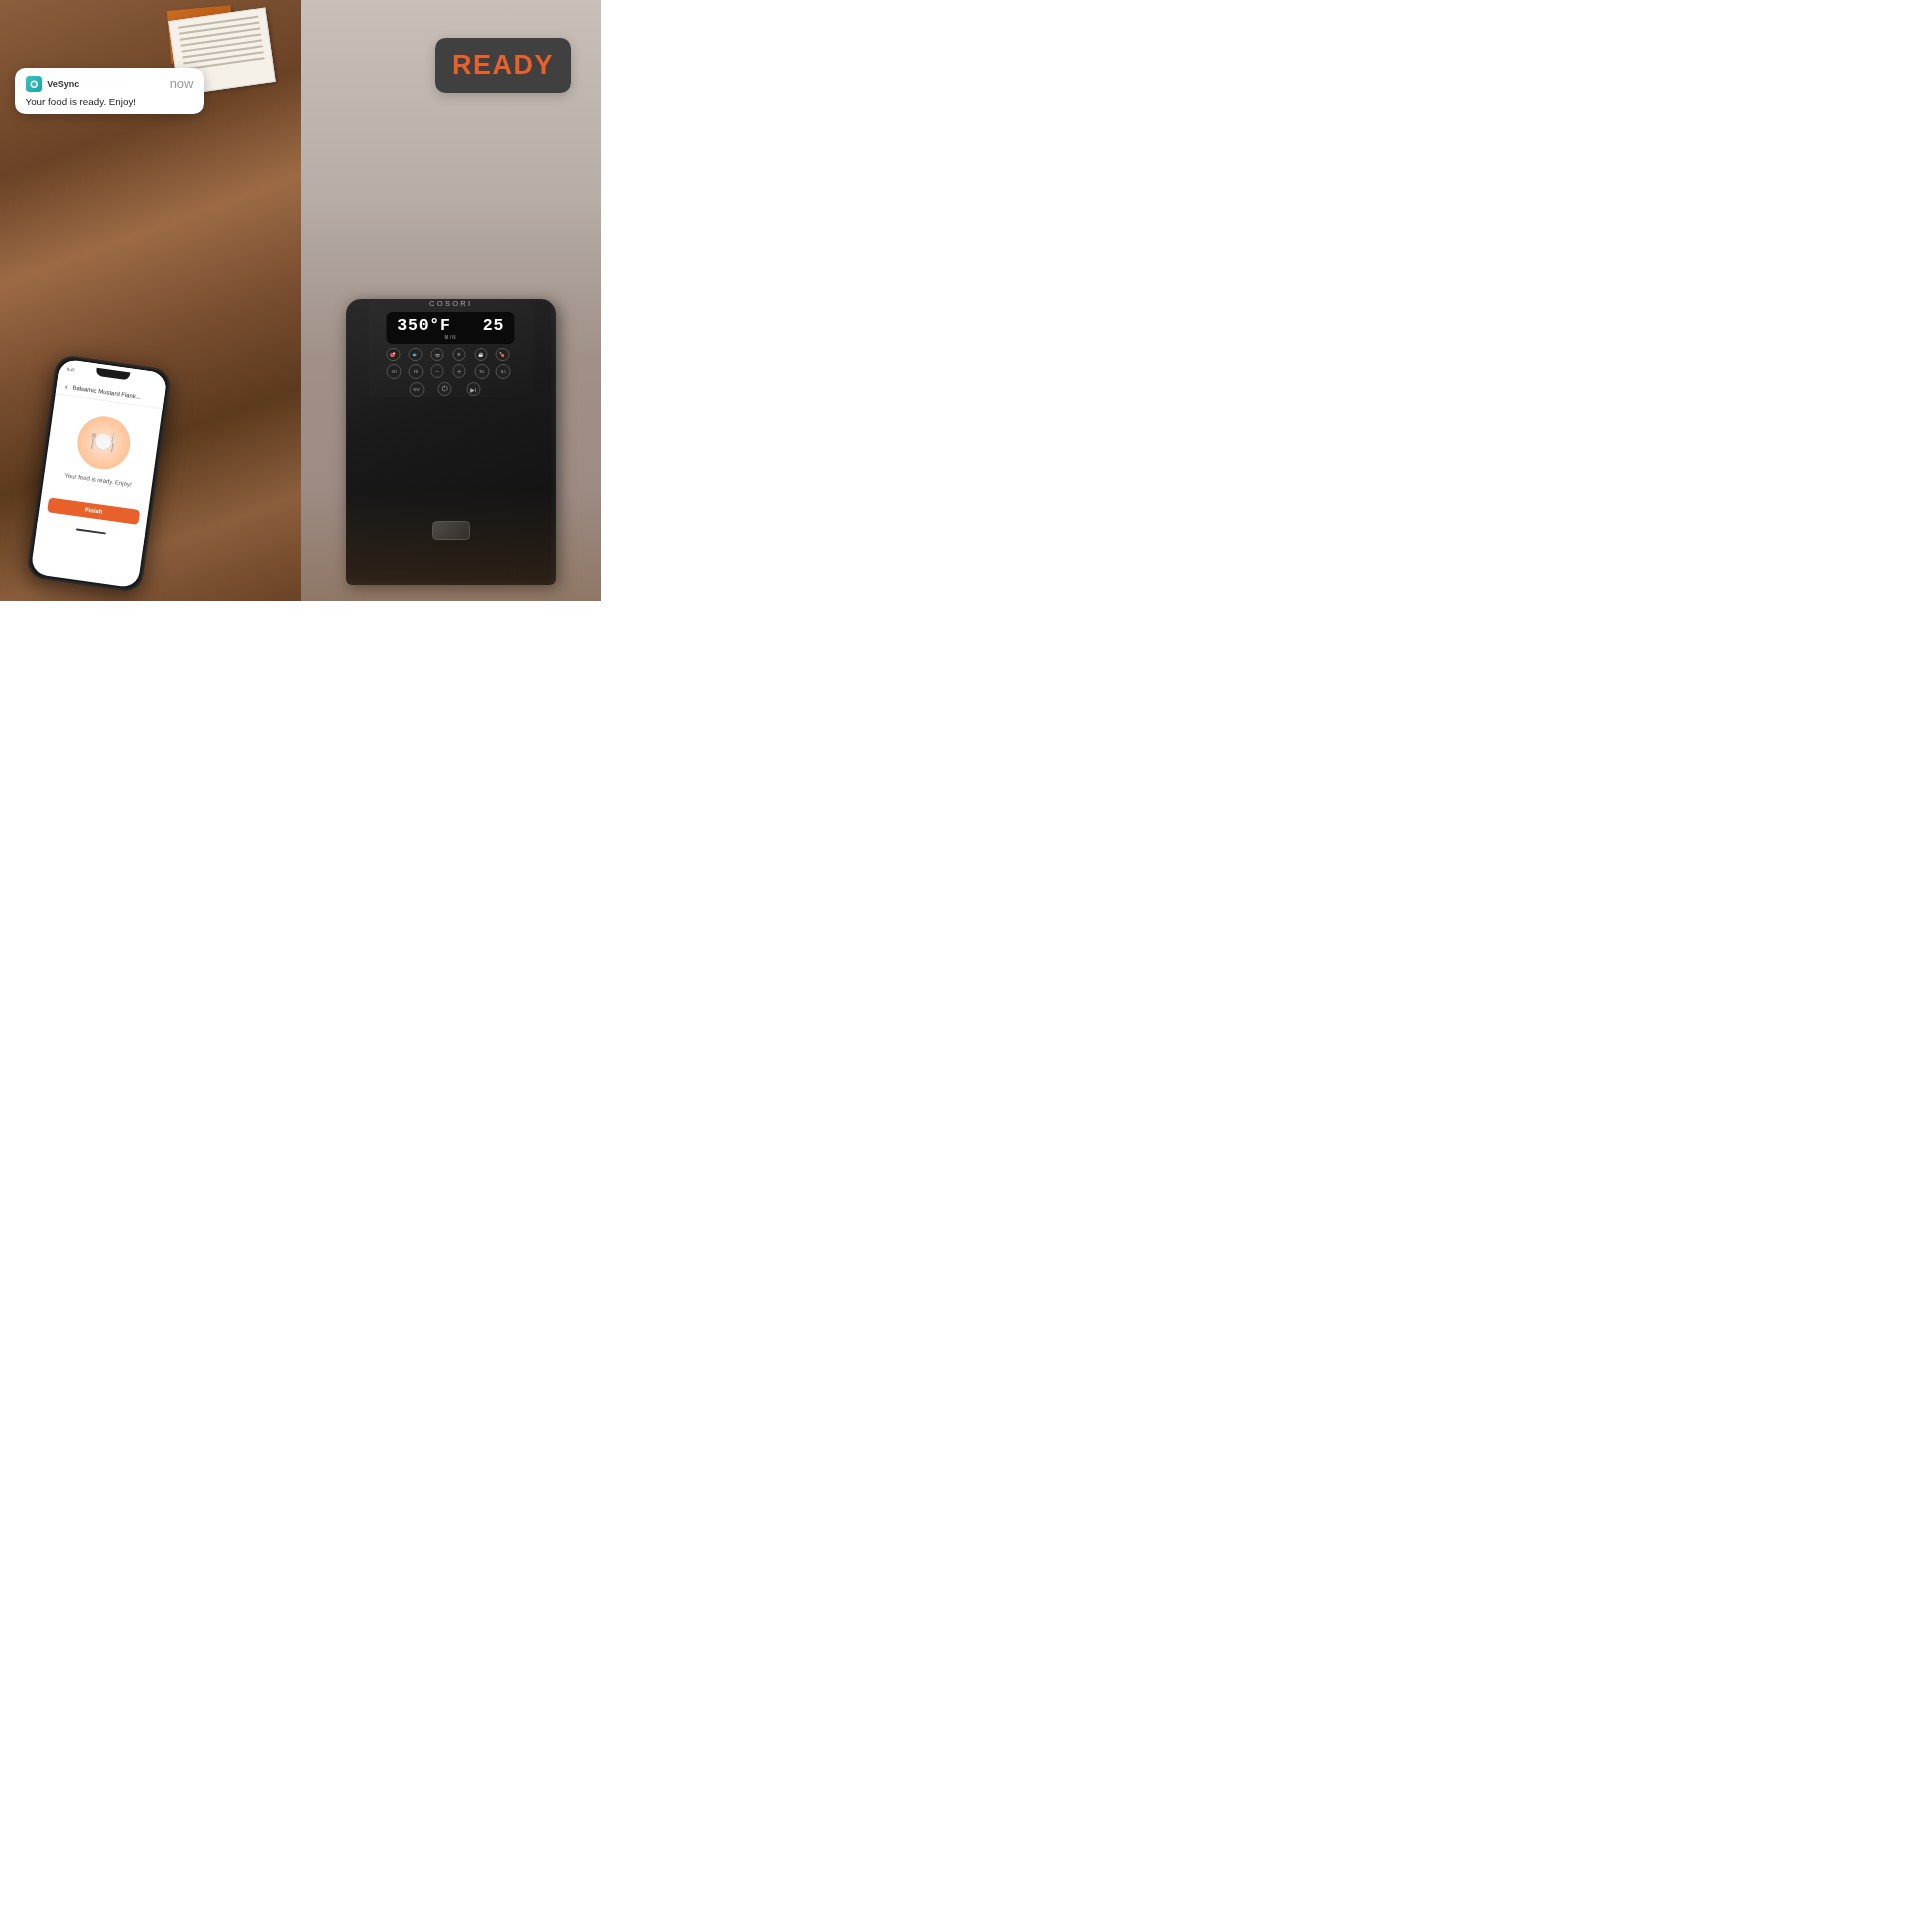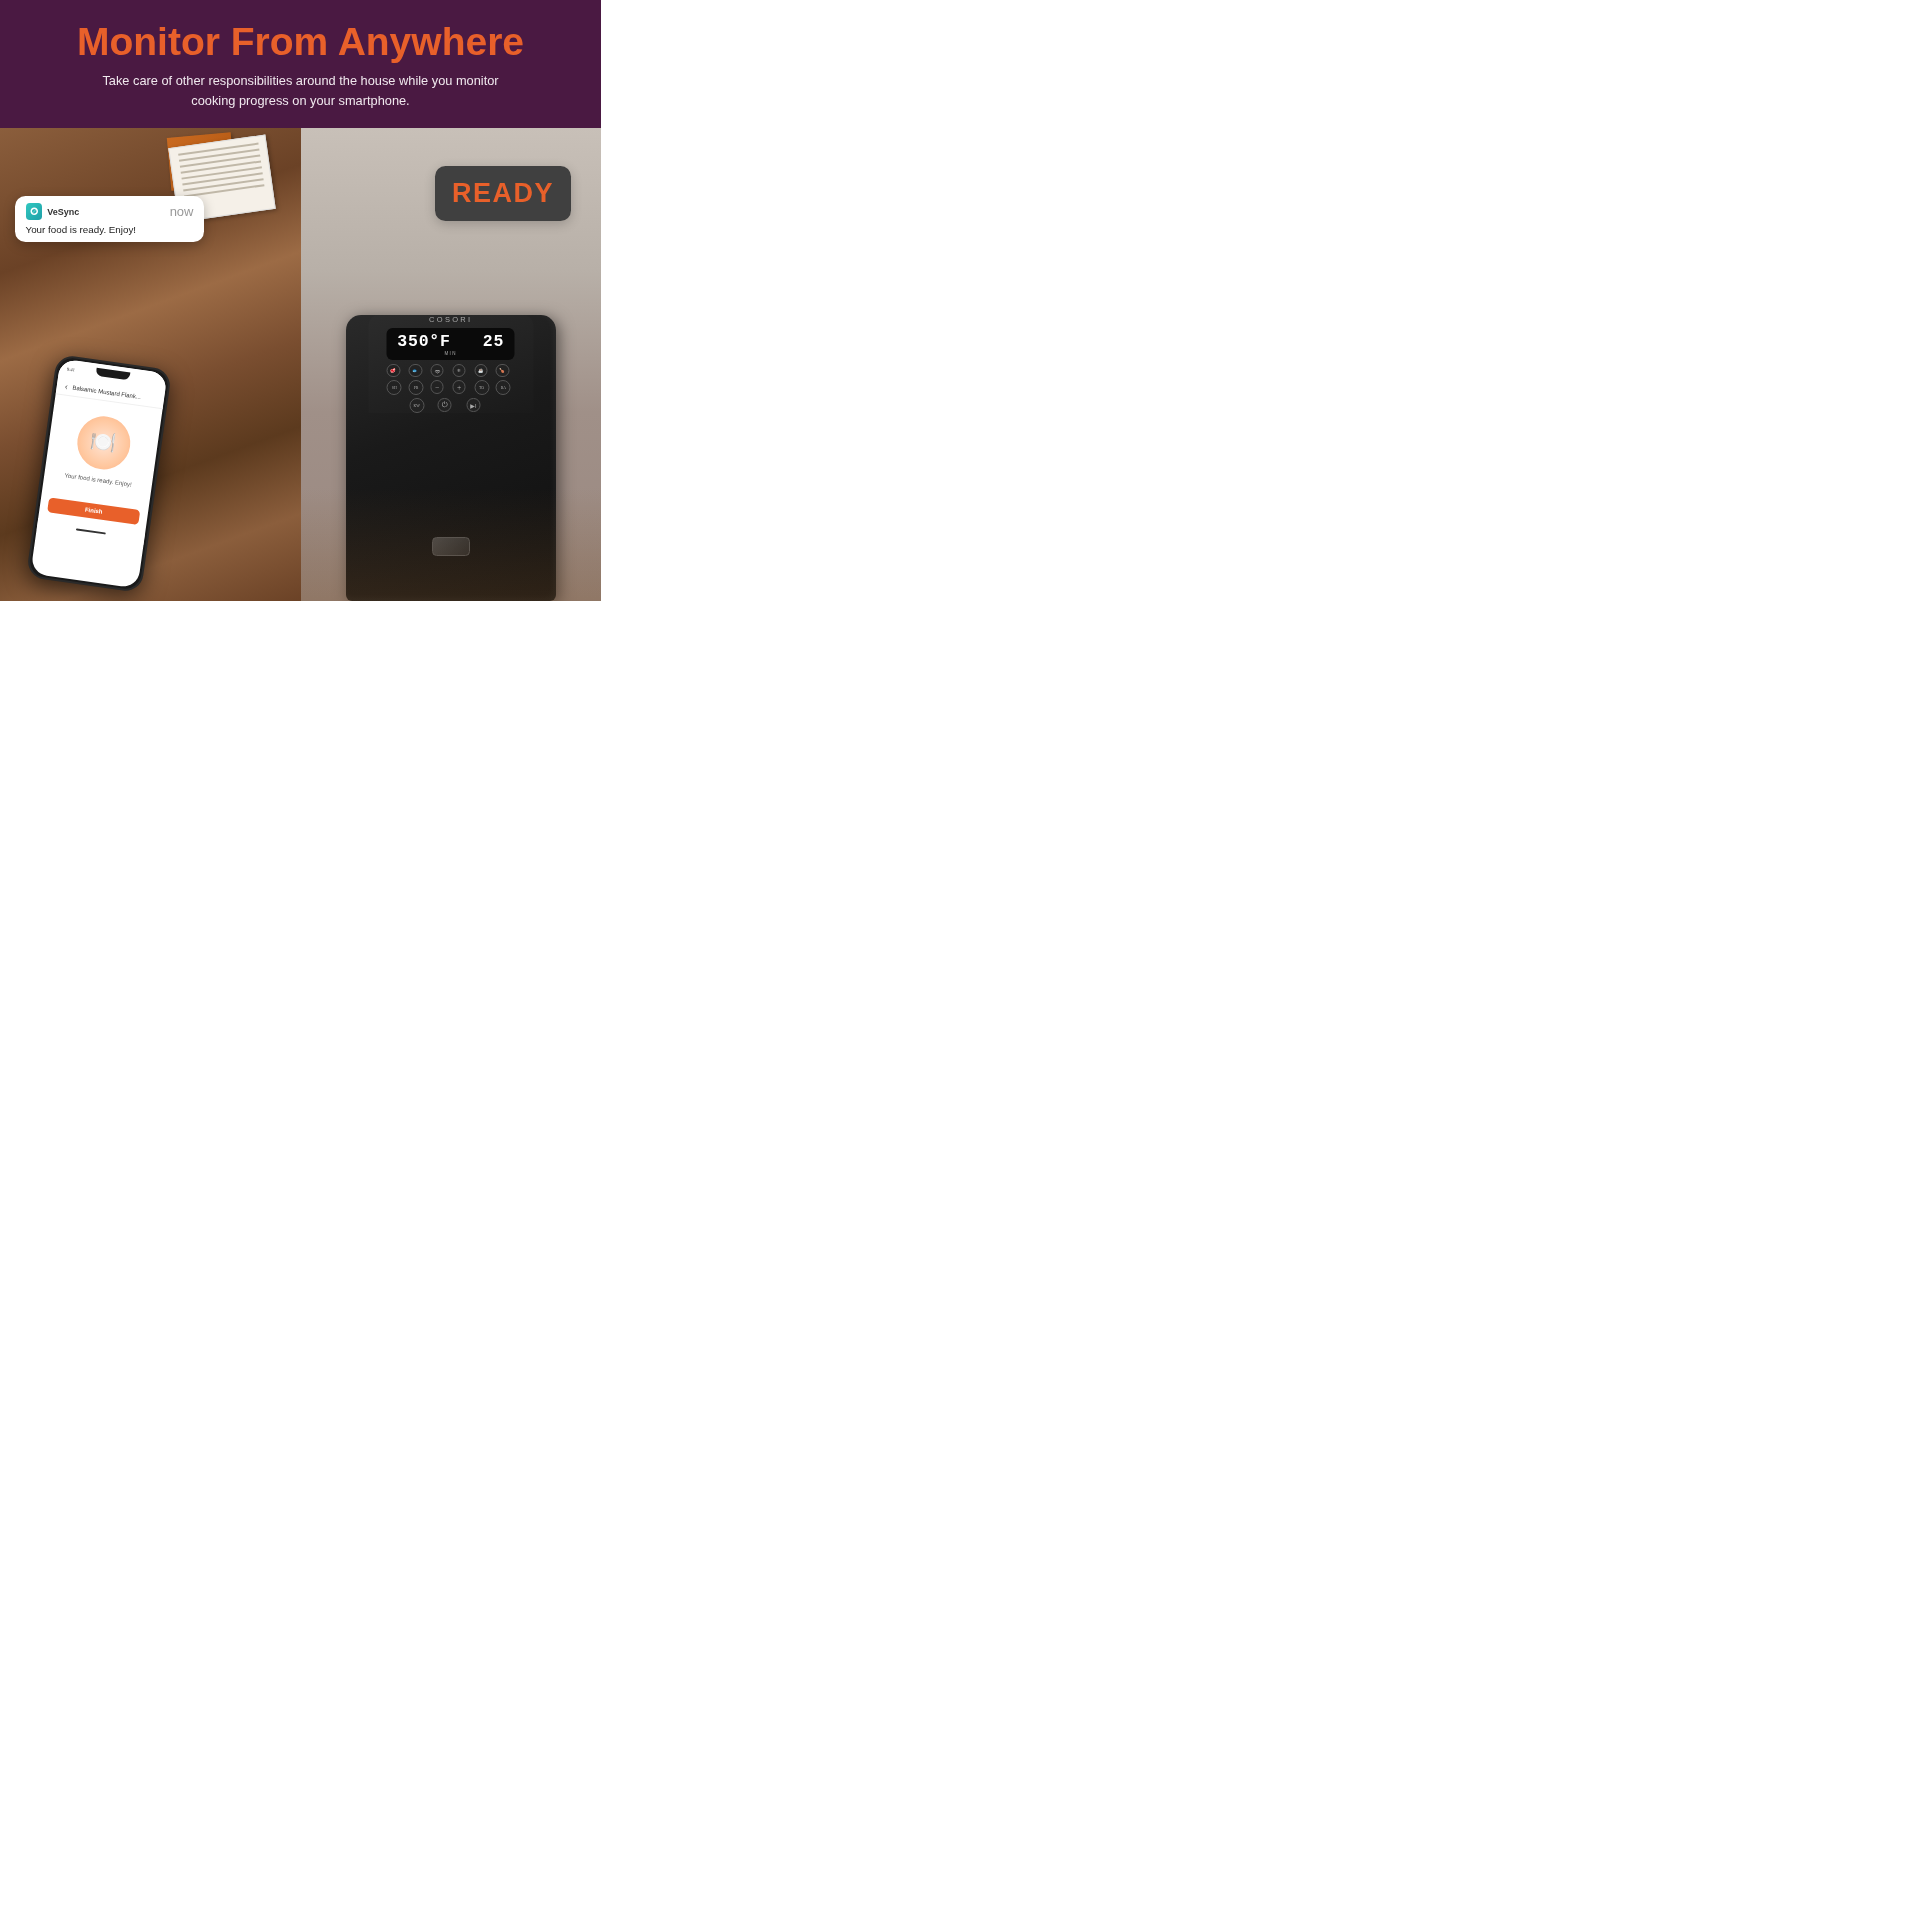--- a/index.html
+++ b/index.html
@@ -318,21 +318,21 @@
       font-size: 27px;
       font-weight: 900;
       color: #e8602a;
       font-family: Arial, sans-serif;
       letter-spacing: 1.5px;
     }
 
     
     .air-fryer {
       position: absolute;
-      bottom: 0;
+      bottom: 16px;
       left: 50%;
       transform: translateX(-50%);
       width: 240px;
       height: 331px;
     }
 
     
     .fryer-body {
       position: absolute;
       bottom: 0;
@@ -428,24 +428,20 @@
       right: 0;
       height: 113px;
       background: linear-gradient(180deg, transparent, rgba(120,80,40,0.3));
     }
   </style>
 </head>
 <body>
 
 <div class="page-wrapper">
 
-  <div class="header">
-    <div class="header-title">Monitor From Anywhere</div>
-    <div class="header-subtitle">Take care of other responsibilities around the house while you monitor cooking progress on your smartphone.</div>
-  </div>
 
   <div class="panels">
 
     <div class="left-panel">
       <div class="wood-bg"></div>
 
       <div class="orange-cover"></div>
       <div class="notebook"></div>
 
       <div class="notification-card">

